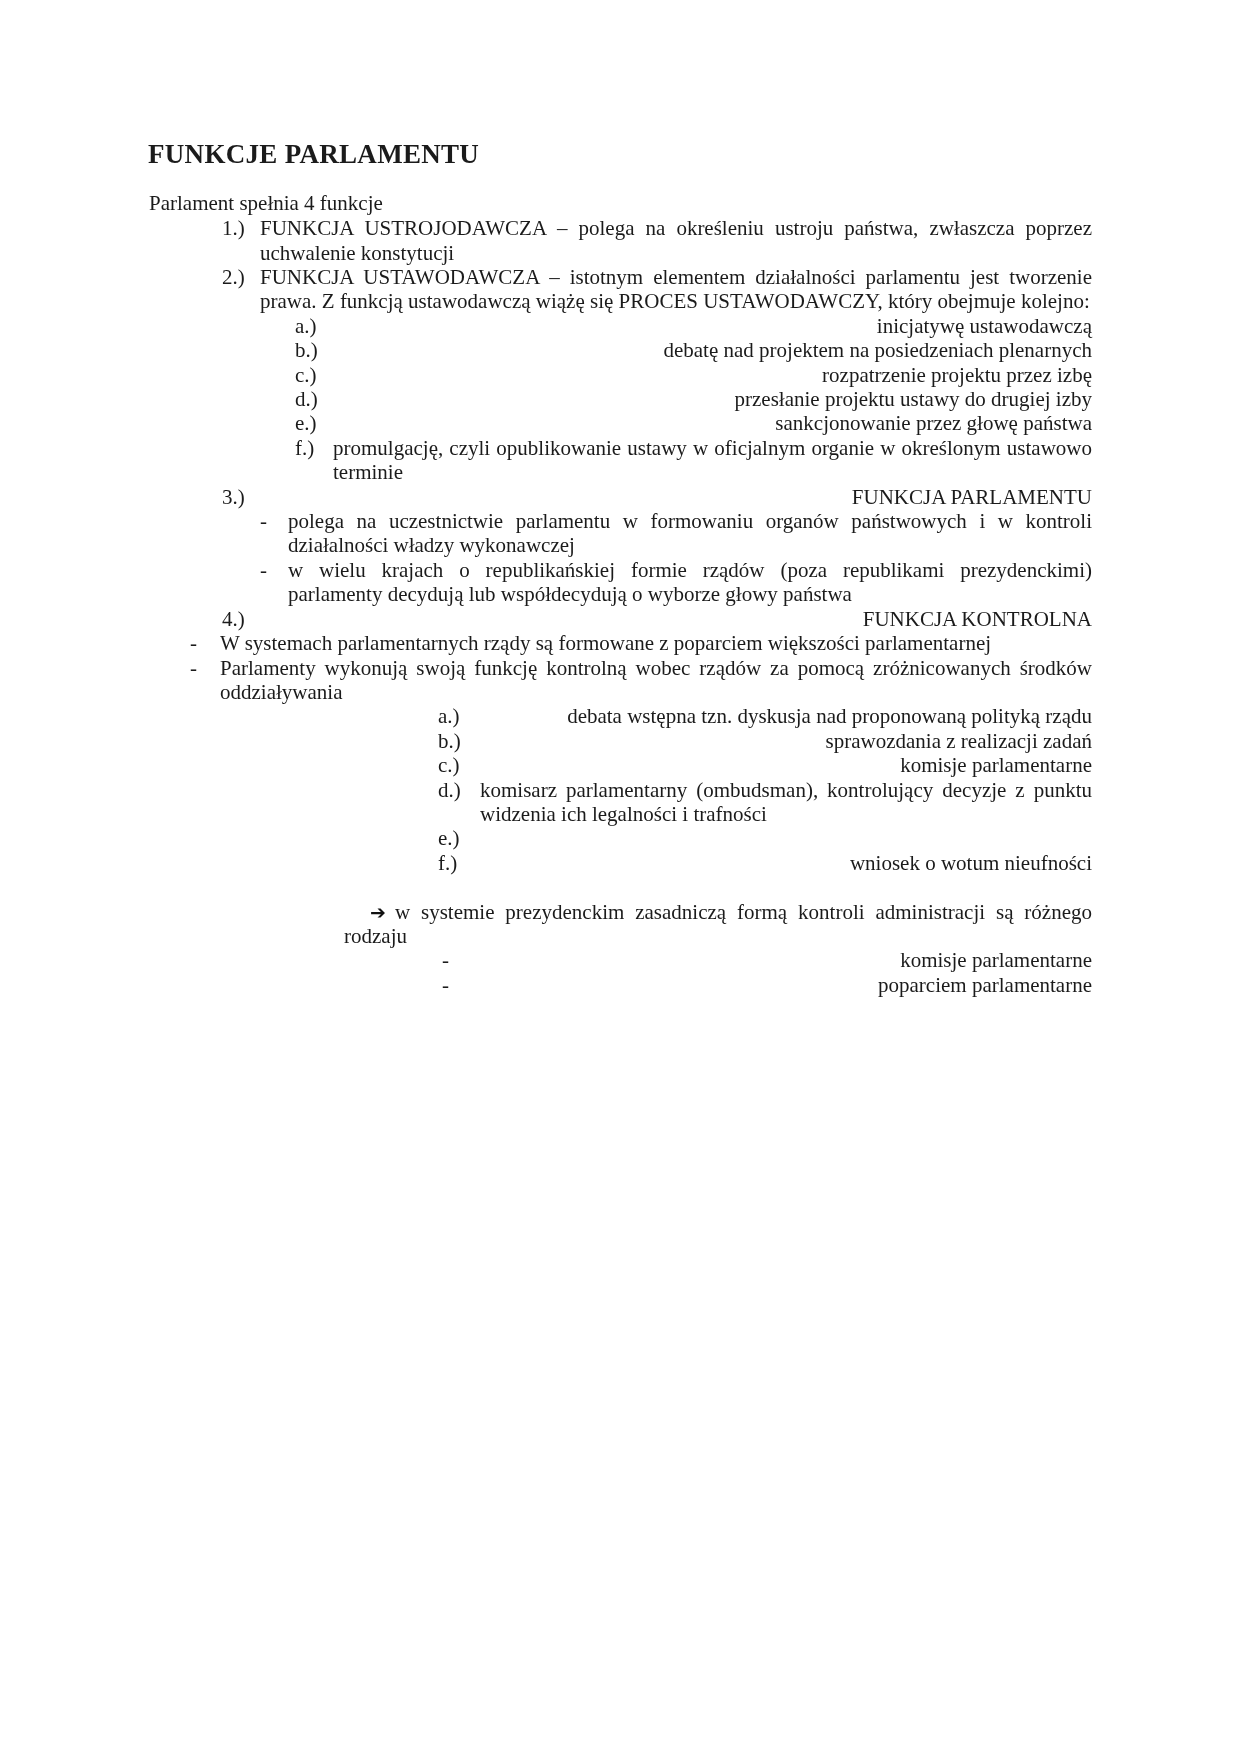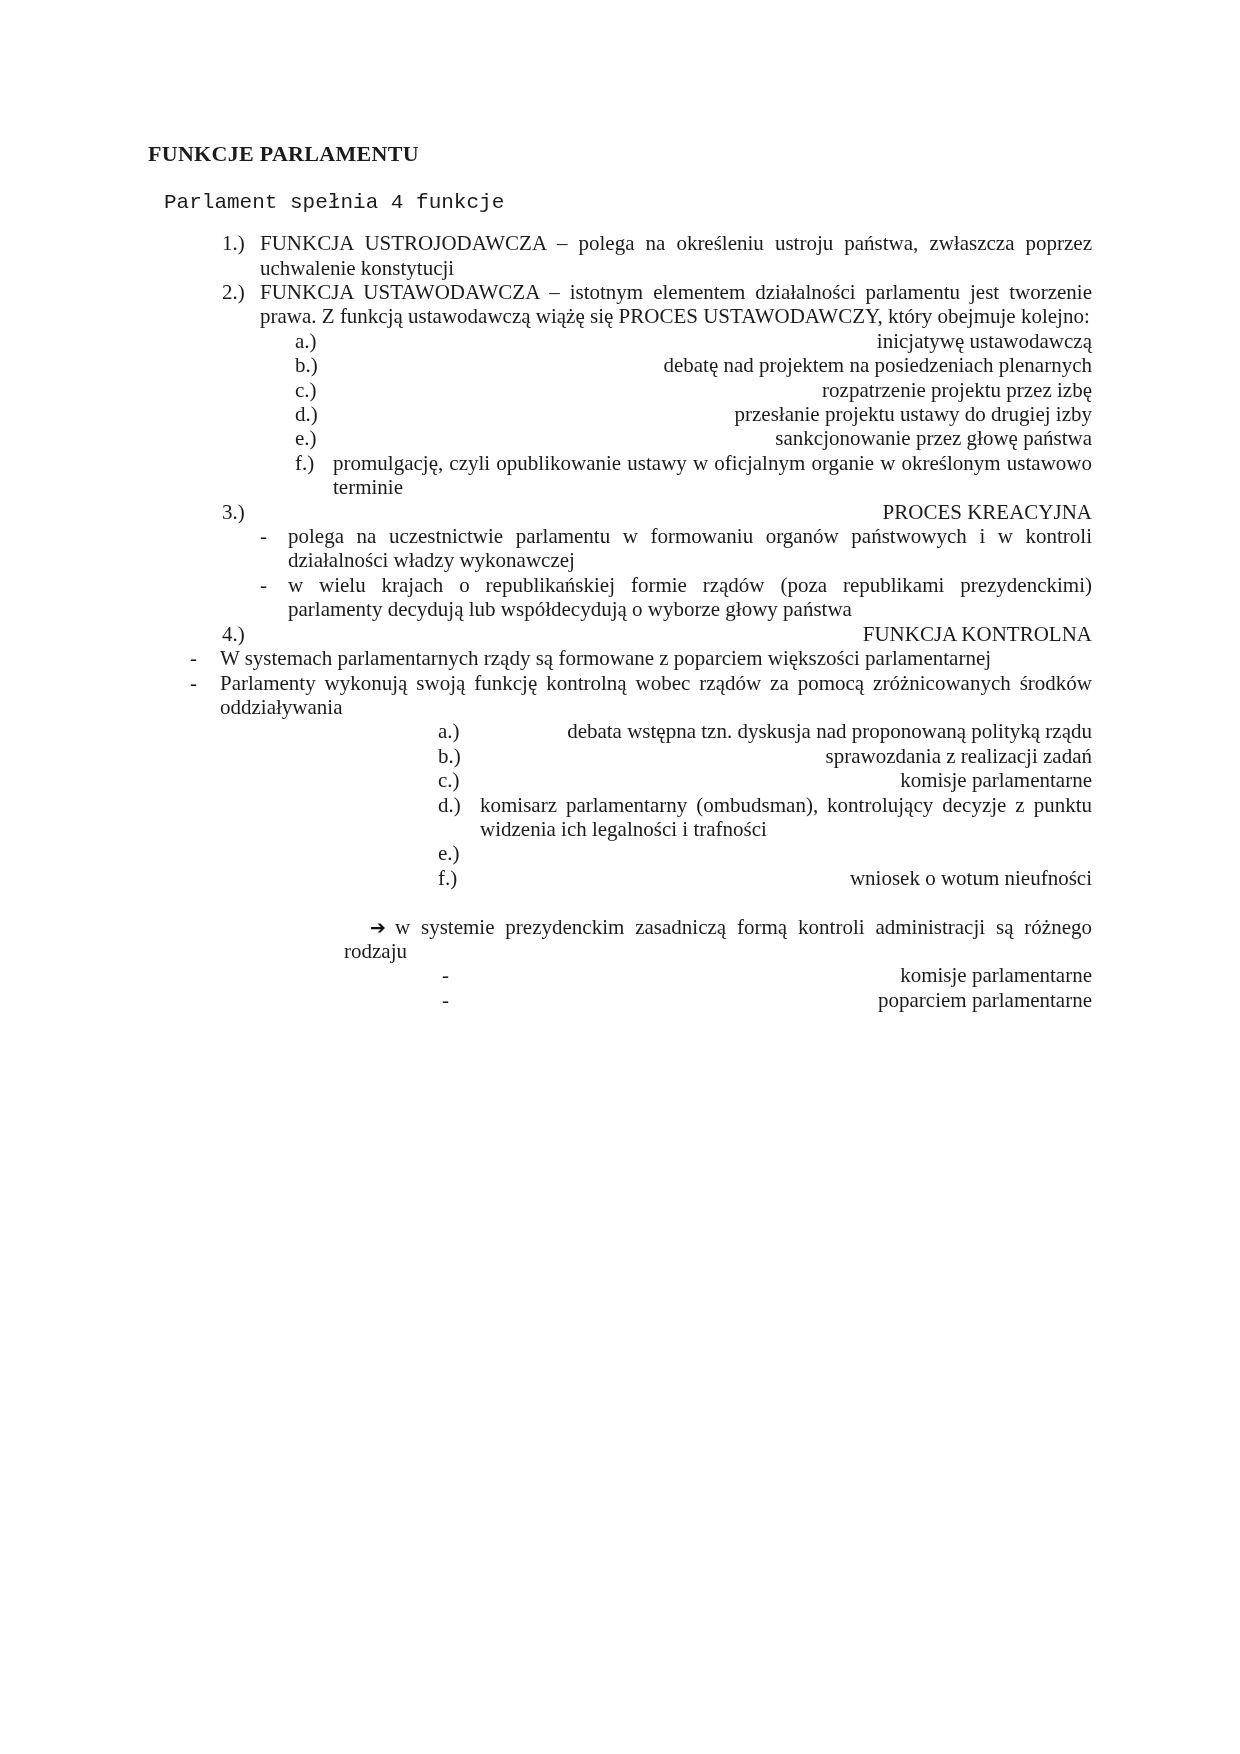--- a/index.html
+++ b/index.html
@@ -19,27 +19,26 @@
     overflow: hidden;
   }
   .content {
     position: absolute;
     left: 148px;
     top: 142px;
     width: 944px;
   }
   .doc-title {
     margin: 0 0 24.4px 0;
-    font-size: 22px;
+    font-size: 27px;
     font-weight: bold;
     letter-spacing: 0.3px;
   }
   .intro {
-    margin: 16px;
-    font-family: Liberation Mono, monospace;
+    margin: 1px;
   }
   .row {
     display: flex;
     align-items: flex-start;
   }
   .row .body {
     flex: 1;
     text-align: justify;
   }
   .row .body.single {
@@ -111,21 +110,21 @@
       <span class="marker">e.)</span>
       <div class="body single">sankcjonowanie przez głowę państwa</div>
     </div>
     <div class="row sub-a">
       <span class="marker">f.)</span>
       <div class="body">promulgację, czyli opublikowanie ustawy w oficjalnym organie w określonym ustawowo terminie</div>
     </div>
 
     <div class="row num">
       <span class="marker">3.)</span>
-      <div class="body single">PROCES KREACYJNA</div>
+      <div class="body single">FUNKCJA PARLAMENTU</div>
     </div>
     <div class="row dash2">
       <span class="marker">-</span>
       <div class="body">polega na uczestnictwie parlamentu w formowaniu organów państwowych i w kontroli działalności władzy wykonawczej</div>
     </div>
     <div class="row dash2">
       <span class="marker">-</span>
       <div class="body">w wielu krajach o republikańskiej formie rządów (poza republikami prezydenckimi) parlamenty decydują lub współdecydują o wyborze głowy państwa</div>
     </div>
 

